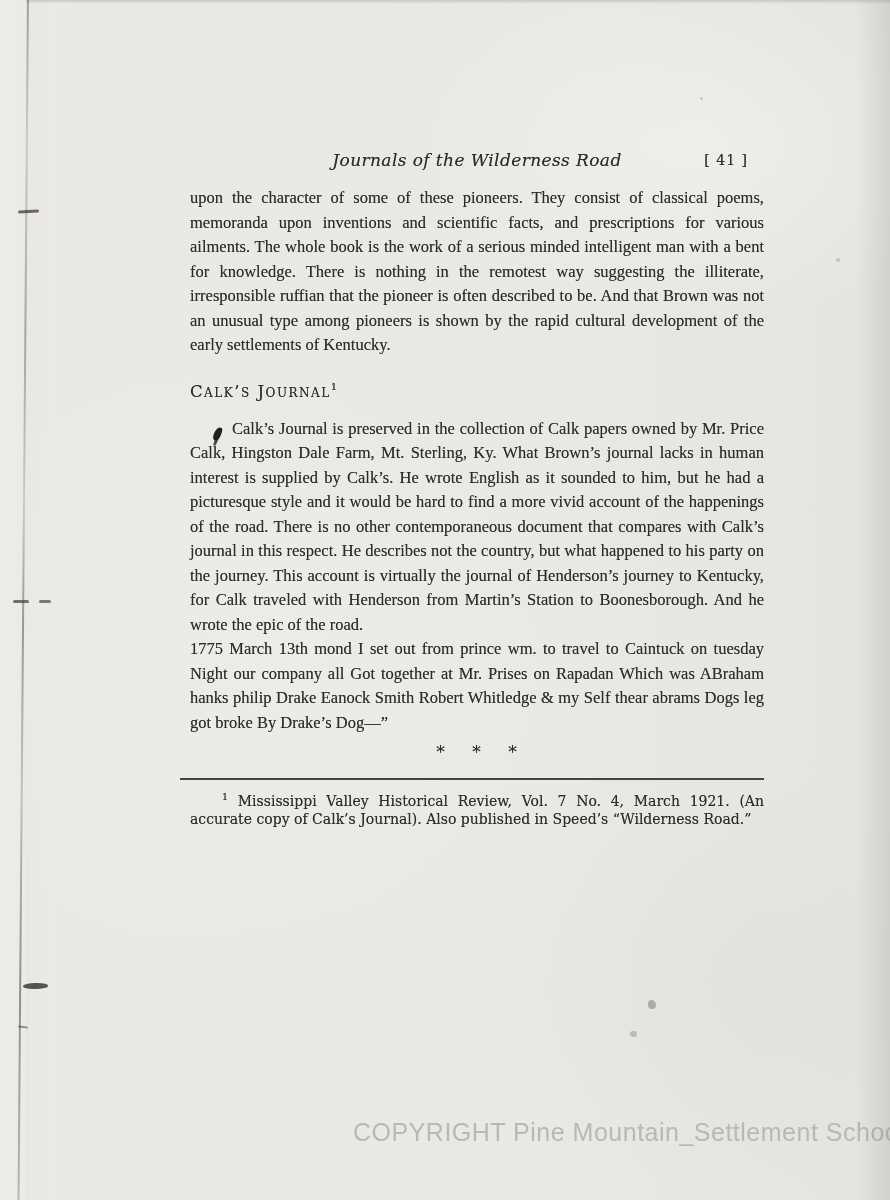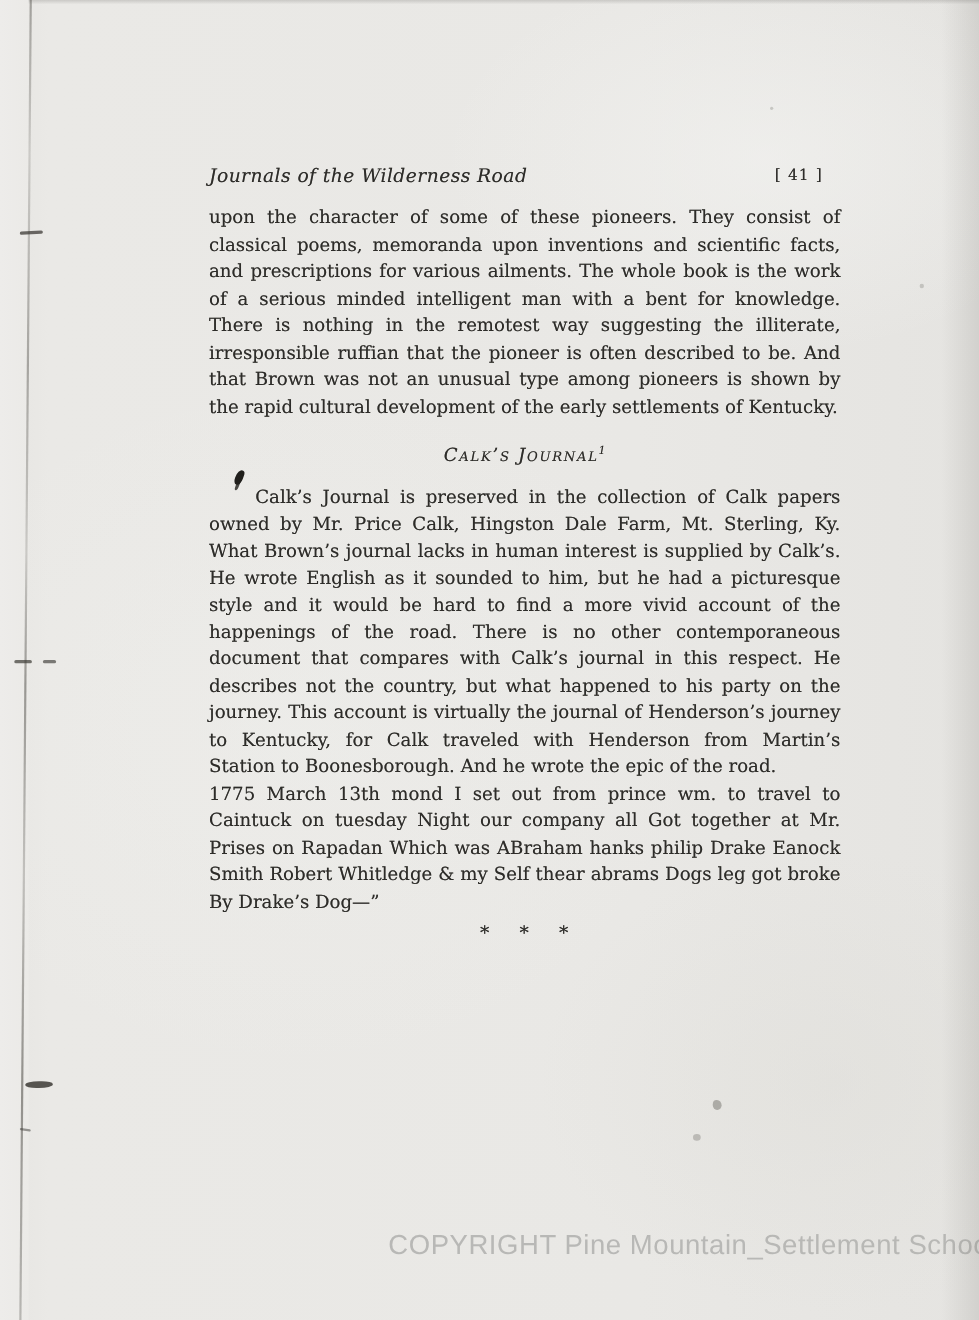--- a/index.html
+++ b/index.html
@@ -61,34 +61,34 @@
   }
 
   .content {
     position: absolute; left: 190px; top: 148px; width: 574px;
     color: #2d2c29; font-size: 16.5px; line-height: 24.5px;
     text-align: justify;
     text-shadow: 0 0 0.5px rgba(45,44,40,0.55);
   }
   .running-head {
     position: relative; height: 24px; margin-bottom: 14px;
-    font-style: italic; font-size: 17px; 
+    font-style: italic; font-size: 17px; text-align: center;
   }
   .head-title { display: inline-block; letter-spacing: 0.4px; }
   .head-page {
     position: absolute; right: 16px; top: 0; font-style: normal;
     letter-spacing: 1px; font-size: 14px;
   }
-  .para { margin: 0; }
+  .para { margin: 0; font-family: Liberation Serif, serif; }
   .indent-lg { text-indent: 42px; }
   .indent-sm { text-indent: 26px; }
   .section-heading {
-    margin: 17px 0 13px 0; text-align: center;
+    margin: 17px 0 13px 0; 
     font-size: 16.5px; font-weight: normal;
-    font-variant: small-caps; letter-spacing: 1.5px; font-style: italic;
+    font-variant: small-caps; letter-spacing: 1.5px;
   }
   .section-heading sup { font-size: 10px; font-variant: normal; letter-spacing: 0; }
   .separator {
     text-align: center; margin: 5px 0 3px 0;
     word-spacing: 20px; font-size: 17px; letter-spacing: 1px;
   }
   .footnote {
     margin-top: 13px; margin-left: -10px; padding: 7px 0 0 10px;
     border-top: 2px solid #45443f;
     font-size: 14px; line-height: 19px; text-indent: 32px;
@@ -135,18 +135,19 @@
     <h2 class="section-heading"><span>Calk’s Journal</span><sup>1</sup></h2>
 
     <p class="para indent-lg">Calk’s Journal is preserved in the collection of Calk papers owned by Mr. Price Calk, Hingston Dale Farm, Mt. Sterling, Ky.  What Brown’s journal lacks in human interest is supplied by Calk’s.  He wrote English as it sounded to him, but he had a picturesque style and it would be hard to find a more vivid account of the happenings of the road.  There is no other contemporaneous document that compares with Calk’s journal in this respect.  He describes not the country, but what happened to his party on the journey.  This account is virtually the journal of Henderson’s journey to Kentucky, for Calk traveled with Henderson from Martin’s Station to Boonesborough.  And he wrote the epic of the road.</p>
 
 
     <p class="para">1775 March 13th mond I set out from prince wm. to travel to Caintuck on tuesday Night our company all Got together at Mr. Prises on Rapadan Which was ABraham hanks philip Drake Eanock Smith Robert Whitledge &amp; my Self thear abrams Dogs leg got broke By Drake’s Dog—”</p>
 
     <div class="separator">* * *</div>
 
 
+    <div class="footnote"><sup>1</sup> <span>Mississippi Valley Historical Review, Vol. 7 No. 4, March 1921.  (An accurate copy of Calk’s Journal).  Also published in Speed’s “Wilderness Road.”</span></div>
 
   </div>
 
   <div class="watermark">COPYRIGHT Pine Mountain_Settlement School 2020</div>
 
 </div>
 
 </body></html>

